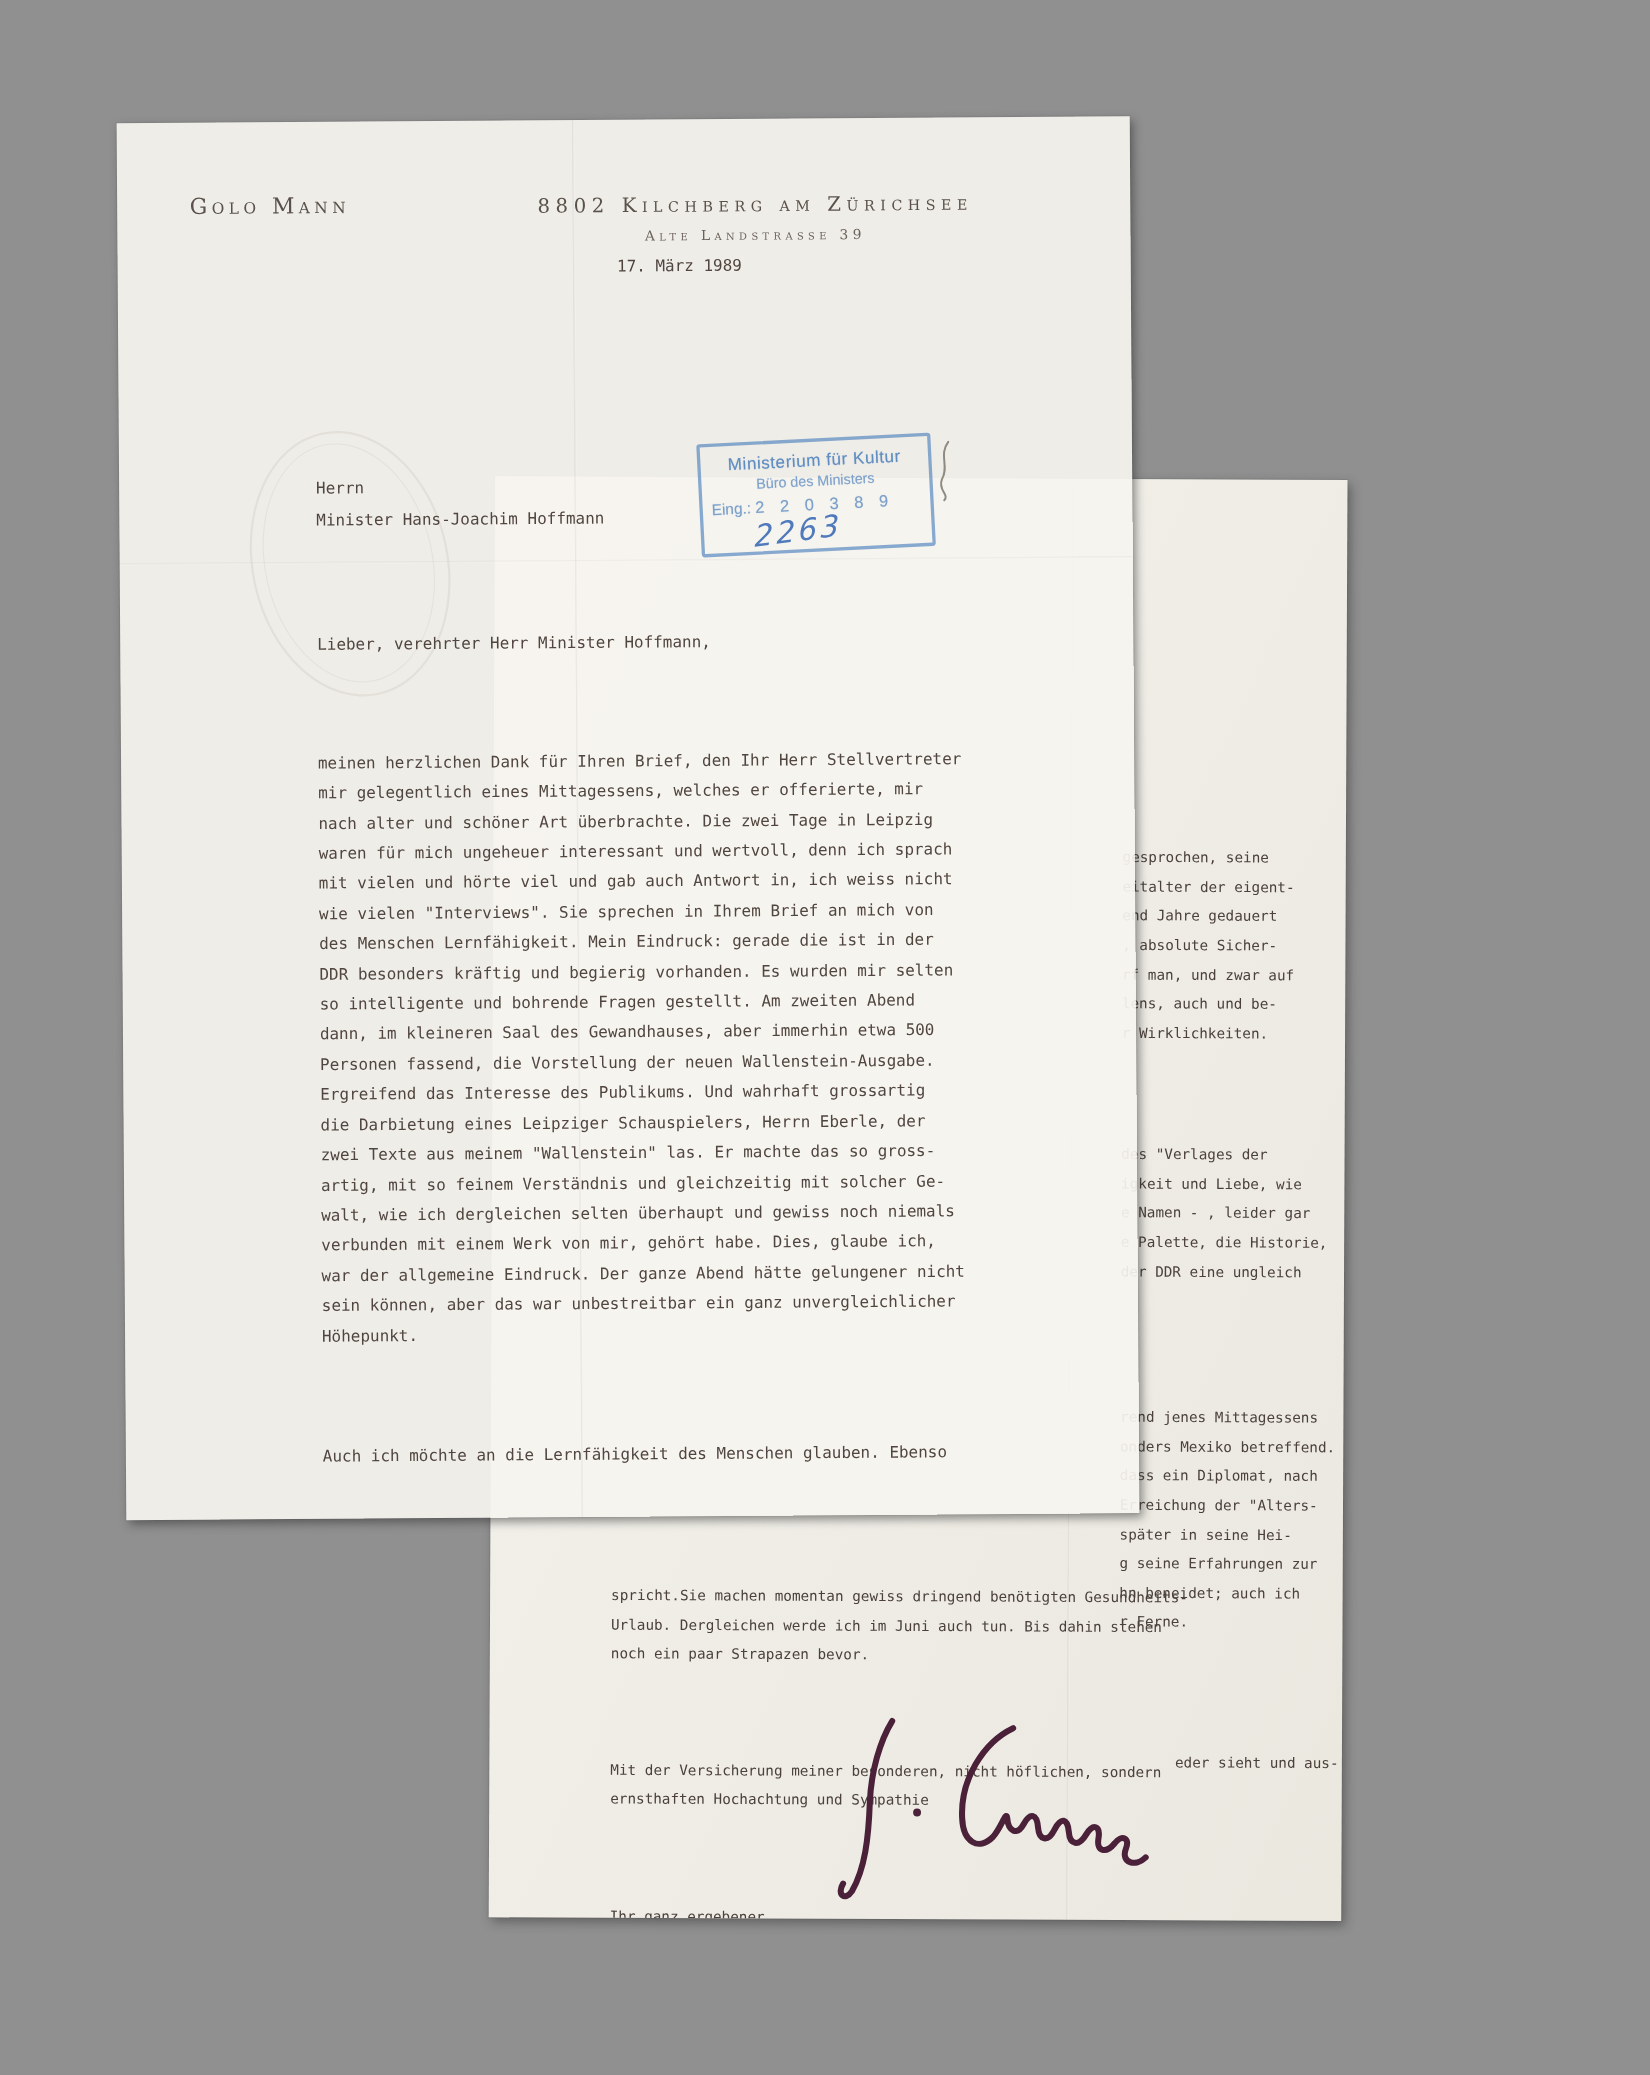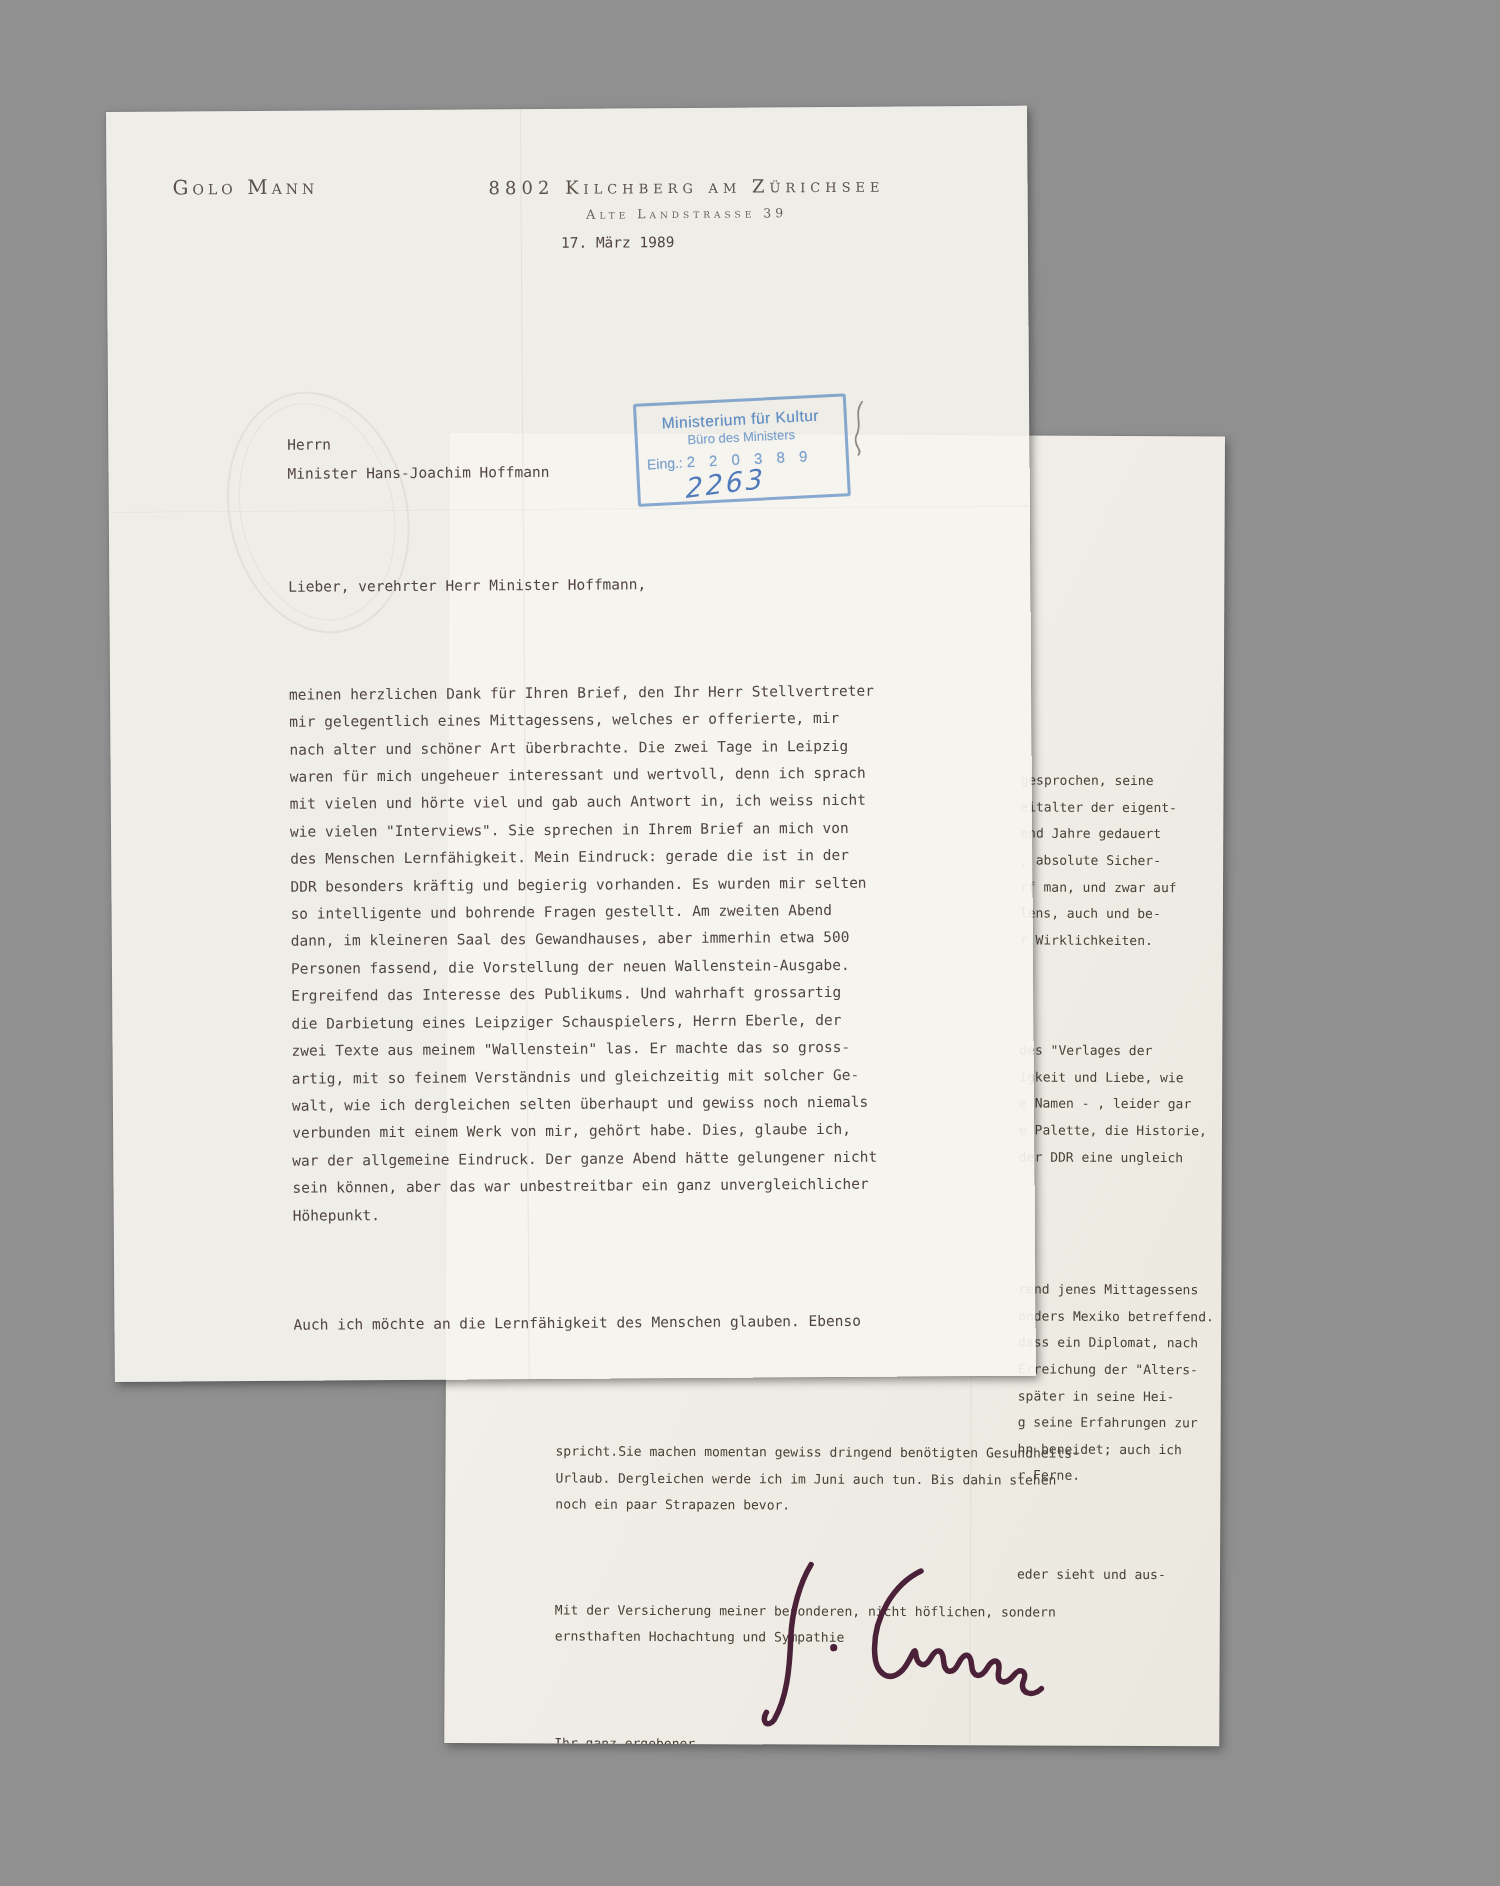--- a/index.html
+++ b/index.html
@@ -9,21 +9,21 @@
   
   #page2{left:450px;top:433px;width:775px;height:1310px;
          background:var(--paper2,#f0eee6);
          background-image:linear-gradient(115deg,rgba(255,255,255,.25),rgba(120,110,90,.05));
          box-shadow:3px 4px 10px rgba(40,40,40,.45), 0 0 0 1px rgba(0,0,0,.05);
          transform:rotate(.25deg);transform-origin:top left;overflow:hidden;
          color:var(--ink2,#4b403b);font-size:13px;line-height:26.6px;white-space:pre;}
   #frag-col{position:absolute;left:572px;top:279px;width:200px;}
   #frag-b2{margin-top:30.6px;}
   #frag-b3{margin-top:53px;}
-  #frag-cut{margin-top:19px;}
+  #frag-cut{margin-top:48px;text-align:right;}
   #full-col{position:absolute;left:110px;top:952px;width:640px;}
   #closing{margin-top:25.4px;}
   #valediction{margin-top:27.3px;}
   #signature{position:absolute;left:300px;top:1118px;}
   .crease-v{position:absolute;top:0;bottom:0;width:2px;
             background:linear-gradient(to right,rgba(110,100,85,.12),rgba(255,255,255,.25));}
   
   #page1{left:106px;top:112px;width:921px;height:1270px;
          background:var(--paper1,rgba(246,244,239,.93));
          box-shadow:3px 4px 9px rgba(40,40,40,.5), 0 0 0 1px rgba(0,0,0,.04);

